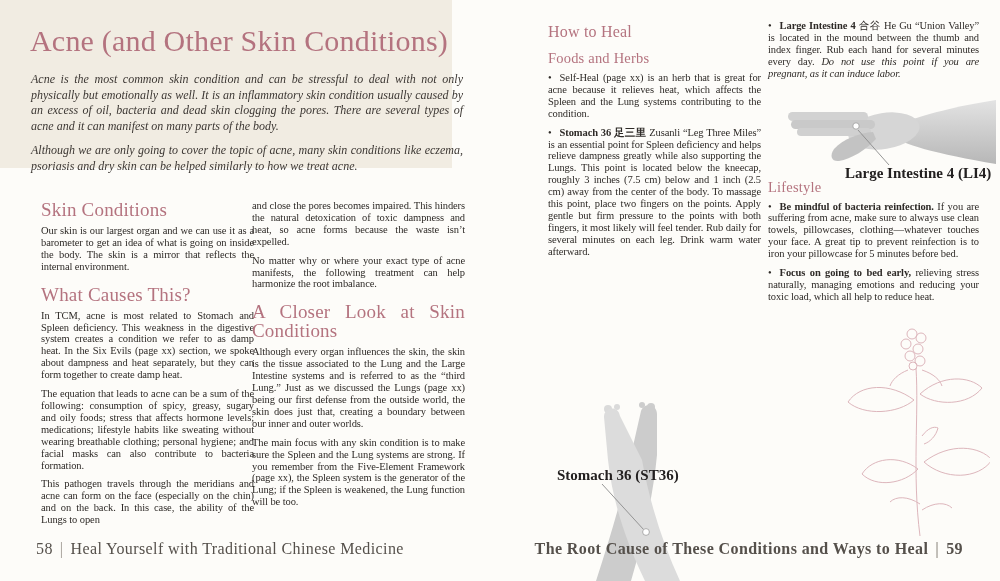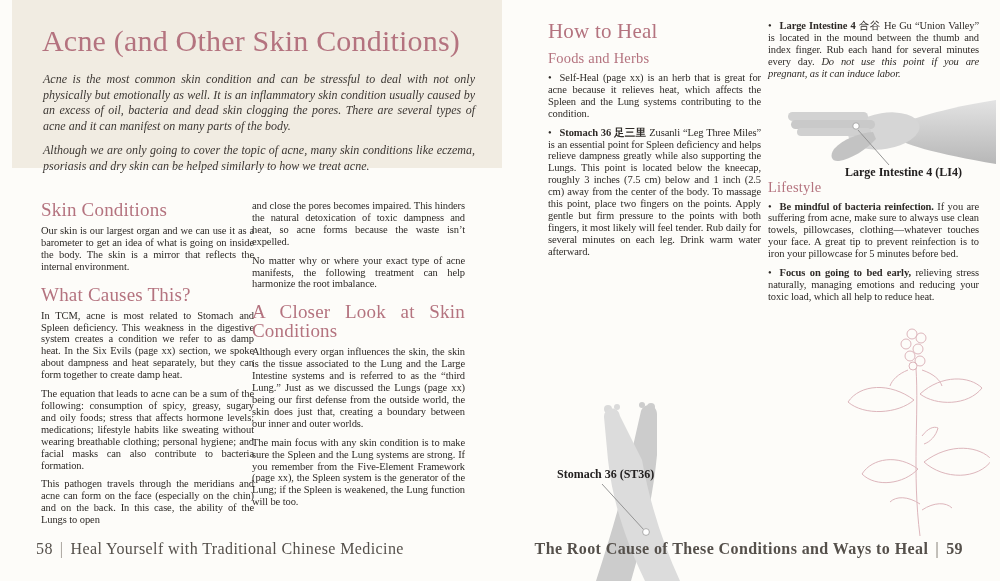--- a/index.html
+++ b/index.html
@@ -1,53 +1,53 @@
 <!DOCTYPE html>
 <html><head>
 <meta charset="utf-8">
 <style>
   html,body{margin:0;padding:0;}
   body{width:1000px;height:581px;position:relative;background:#fdfcf9;
        font-family:"Liberation Serif",serif;color:#2e2a27;overflow:hidden;}
   .spread{position:absolute;inset:0;}
 
   
-  .chapter-header{position:absolute;left:12px;top:0;width:490px;height:168px;background:#f1ece2;}
+  .chapter-header{position:absolute;left:0;top:0;width:452px;height:168px;background:#f1ece2;}
   .chapter-title{position:absolute;left:30px;top:24px;width:445px;margin:0;
                  font-size:30px;font-weight:400;letter-spacing:.2px;color:#b4737f;
                  font-family:"Liberation Serif",serif;white-space:nowrap;}
   .intro{position:absolute;left:31px;top:72px;width:432px;font-style:italic;
          font-size:12px;line-height:15.5px;color:#3c3733;text-align:justify;}
   .intro p{margin:0 0 9px 0;}
 
   
   .col{position:absolute;font-size:10.5px;line-height:11.9px;text-align:justify;letter-spacing:-.1px;}
   .col p{margin:0 0 7px 0;}
   .col-a{left:30px;top:200px;width:213px;margin-left:11px;}
   .col-b{left:252px;top:200px;width:213px;}
   .col-c{left:548px;top:22px;width:213px;}
   .col-d{left:768px;top:20px;width:211px;}
 
   h2.sec{font-size:19px;line-height:19px;font-weight:400;color:#b4737f;margin:0 0 6px 0;letter-spacing:.2px;}
   h2.sec.later{margin-top:12px;}
-  h2.sec.big{font-size:21px;margin-bottom:9px;}
+  h2.sec.big{font-size:16px;margin-bottom:9px;}
   h3.sub{font-size:14.5px;line-height:16px;font-weight:400;color:#b4737f;margin:0 0 6px 0;letter-spacing:.2px;}
   h3.sub.later{margin-top:9px;}
 
   .bullet .bm{margin-right:8px;}
   .bullet b{font-weight:700;}
   .bullet .it{font-style:italic;}
 
   .fig-spacer{height:92px;}
 
   
   .hand-fig{position:absolute;left:788px;top:92px;}
   .legs-fig{position:absolute;left:552px;top:400px;}
   .flower-fig{position:absolute;left:842px;top:324px;}
-  .fig-label{position:absolute;font-size:12px;font-weight:700;color:#232020;white-space:nowrap;text-align:center;}
+  .fig-label{position:absolute;font-size:15px;font-weight:700;color:#232020;white-space:nowrap;text-align:center;}
   .label-li4{left:845px;top:165px;}
   .label-st36{left:557px;top:467px;}
 
   
   .footer{position:absolute;top:540px;font-size:16px;color:#55504b;letter-spacing:.4px;}
   .footer .sep{color:#9a948d;padding:0 7px;}
   .footer-left{left:36px;}
   .footer-right{right:37px;text-align:right;font-weight:bold;}
 </style>
 </head>

